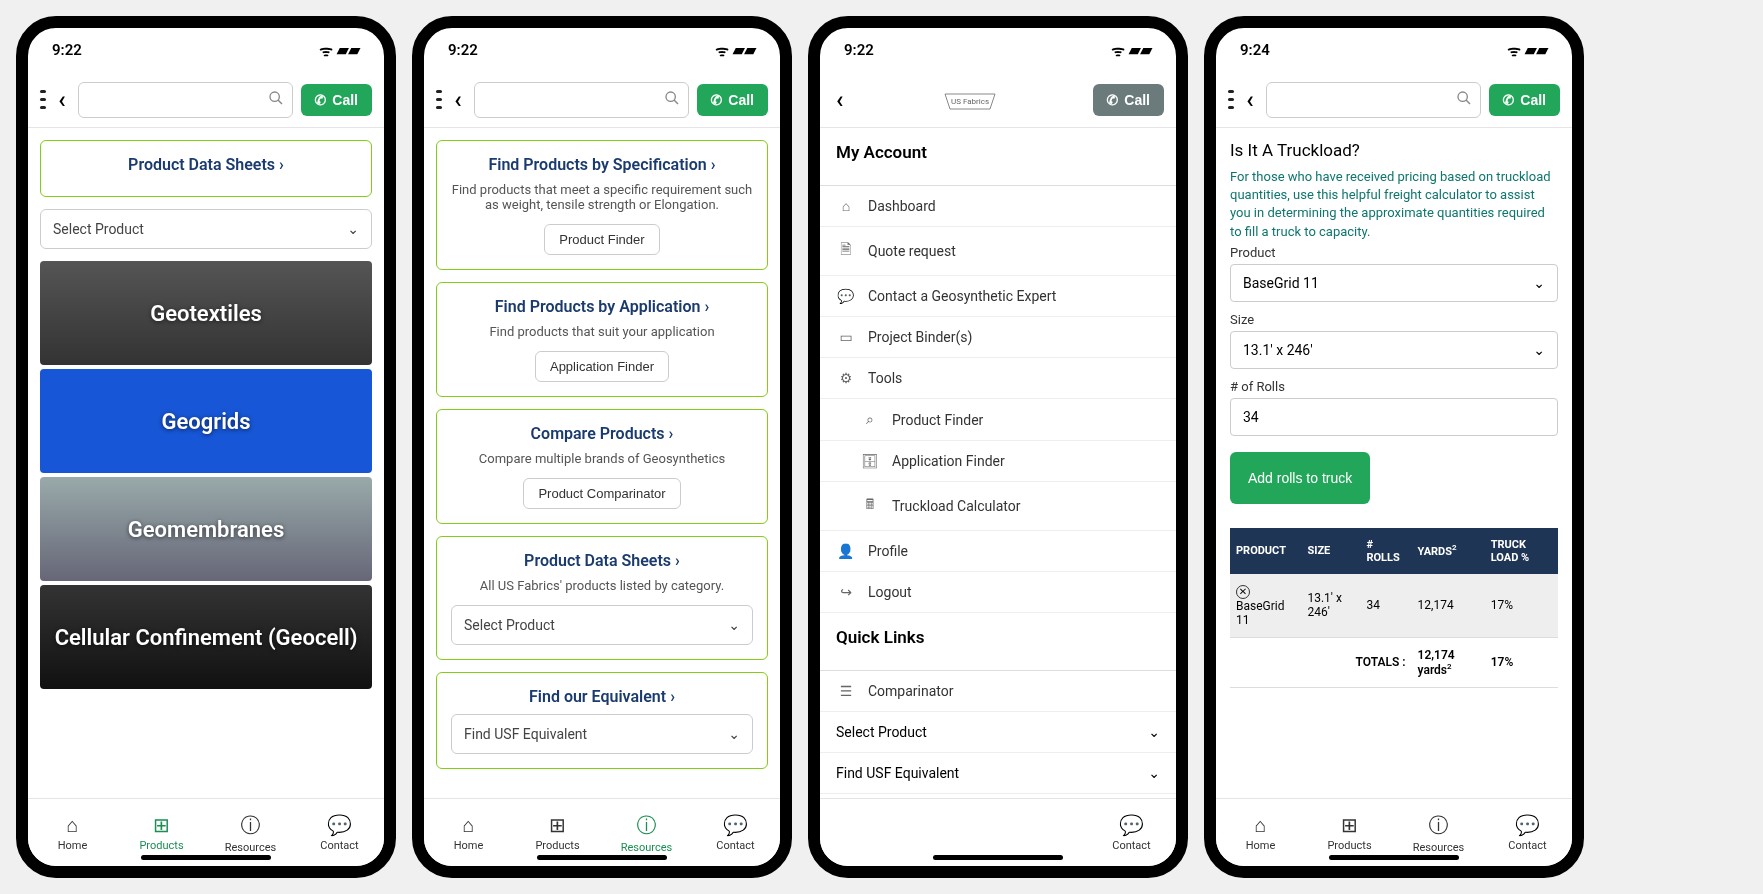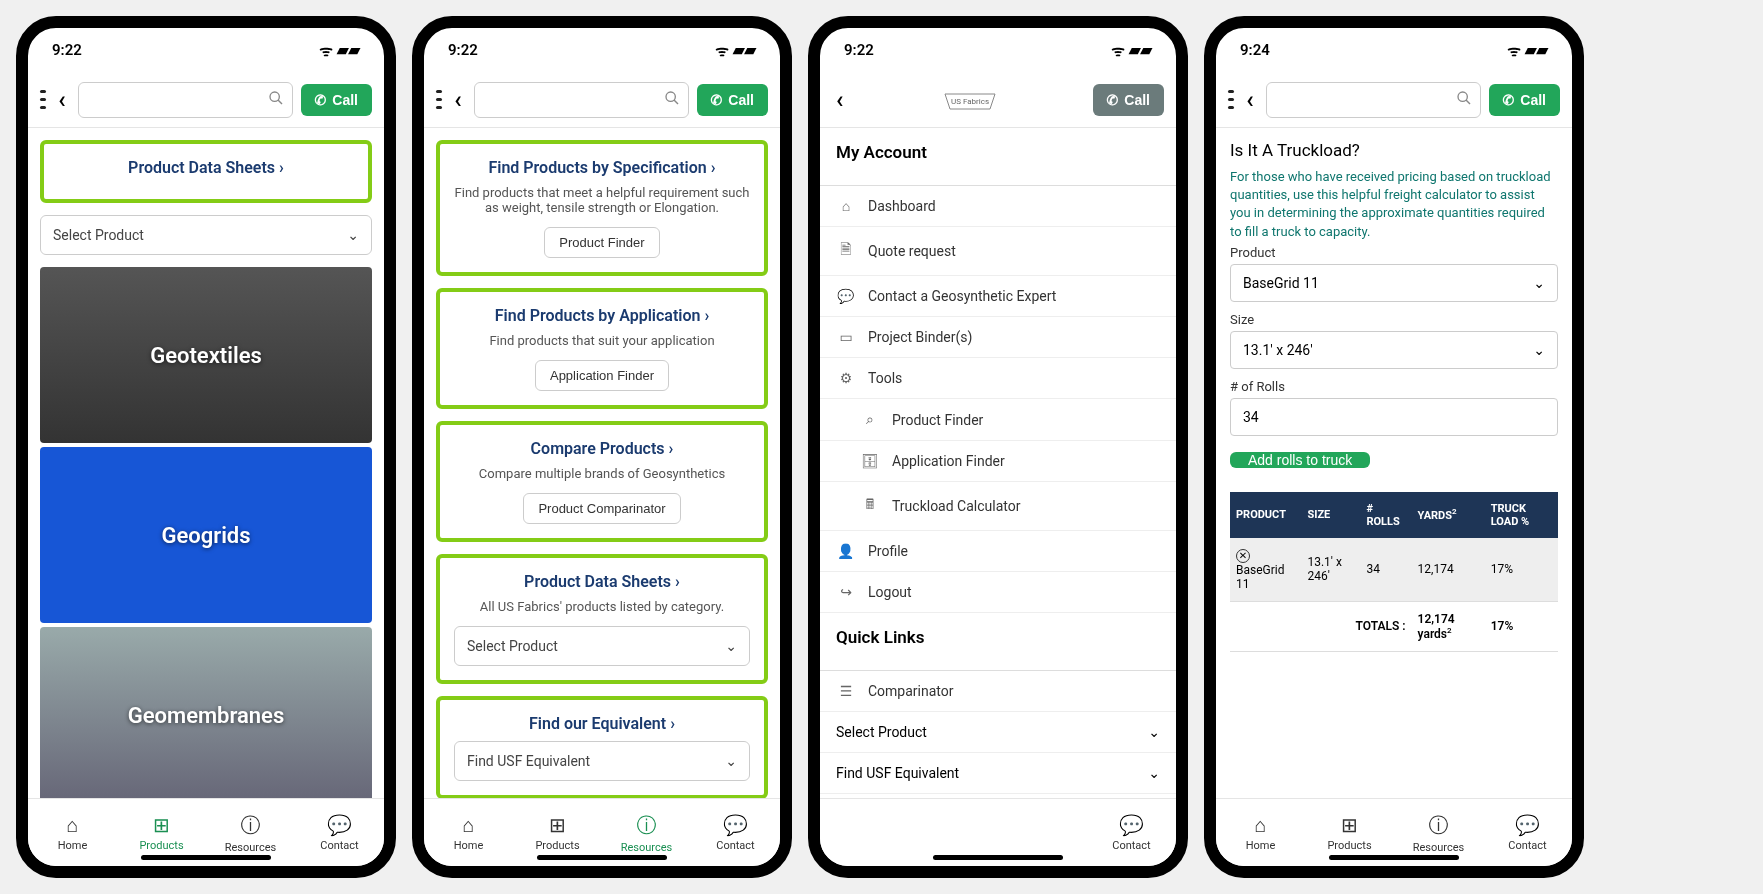--- a/index.html
+++ b/index.html
@@ -15,42 +15,42 @@
 .search-box input { flex: 1; border: none; outline: none; font-size: 14px; }
 .search-icon { color: #888; }
 .call-btn { background: #22a65a; color: #fff; border: none; border-radius: 6px; padding: 8px 14px; font-size: 14px; font-weight: 600; display: flex; align-items: center; gap: 6px; cursor: pointer; }
 .call-btn.disabled { background: #6b7b7b; }
 .content { flex: 1; overflow-y: auto; overflow-x: hidden; }
 .bottom-tabs { height: 68px; border-top: 1px solid #e5e5e5; display: flex; background: #fff; position: relative; }
 .bottom-tabs::after { content:""; position:absolute; bottom:6px; left:50%; transform:translateX(-50%); width:130px; height:5px; background:#000; border-radius:3px; }
 .tab { flex: 1; display: flex; flex-direction: column; align-items: center; justify-content: center; gap: 2px; font-size: 11px; color: #333; cursor: pointer; }
 .tab.active { color: #1a8f52; }
 .tab-icon { font-size: 20px; }
-.card { margin: 12px; border: 4px solid #84cc16; border-radius: 6px; padding: 14px; text-align: center; }
+.card { margin: 12px; border: 1px solid #84cc16; border-radius: 6px; padding: 14px; text-align: center; }
 .card-title { font-size: 16px; font-weight: 600; color: #1b3b6f; margin-bottom: 8px; }
 .card-desc { font-size: 13px; color: #555; margin-bottom: 12px; }
 .card-btn { display: inline-block; border: 1px solid #ccc; border-radius: 6px; padding: 7px 14px; font-size: 13px; color: #333; background: #fff; cursor: pointer; }
 .select-row { border: 1px solid #ccc; border-radius: 6px; height: 40px; display: flex; align-items: center; justify-content: space-between; padding: 0 12px; font-size: 14px; color: #444; cursor: pointer; margin: 0 12px 12px; }
-.cat-img { height: 176px; margin: 4px 12px; border-radius: 4px; display: flex; align-items: center; justify-content: center; color: #fff; font-size: 22px; font-weight: 600; text-shadow: 0 1px 4px rgba(0,0,0,0.6); position: relative; overflow: hidden; }
+.cat-img { height: 104px; margin: 4px 12px; border-radius: 4px; display: flex; align-items: center; justify-content: center; color: #fff; font-size: 22px; font-weight: 600; text-shadow: 0 1px 4px rgba(0,0,0,0.6); position: relative; overflow: hidden; }
 .cat-geotextiles { background: linear-gradient(#555,#333); }
 .cat-geogrids { background: #1756d6; }
 .cat-geomembranes { background: linear-gradient(#9aa,#667); }
 .cat-geocell { background: linear-gradient(#333,#111); }
 .menu-section-header { font-size: 17px; font-weight: 600; padding: 14px 16px 23px; border-bottom: 1px solid #ddd; }
 .menu-item { display: flex; align-items: center; gap: 12px; padding: 12px 16px; font-size: 14px; color: #333; border-bottom: 1px solid #eee; cursor: pointer; }
 .menu-item.indented { padding-left: 40px; }
 .menu-icon { width: 20px; text-align: center; color: #666; }
 .menu-dropdown { display: flex; align-items: center; justify-content: space-between; padding: 12px 16px; font-size: 14px; border-bottom: 1px solid #eee; cursor: pointer; }
 .logo-header { display: flex; align-items: center; justify-content: center; flex: 1; }
 .logo-svg { width: 60px; height: 32px; }
 .p4-head { font-size: 17px; font-weight: 400; margin: 12px 14px 8px; }
 .p4-desc { font-size: 13px; color: #0f766e; margin: 0 14px 4px; line-height: 1.4; }
 .p4-label { font-size: 13px; margin: 4px 14px 4px; color: #333; }
 .p4-input { margin: 0 14px 10px; height: 38px; border: 1px solid #ccc; border-radius: 4px; display: flex; align-items: center; justify-content: space-between; padding: 0 12px; font-size: 14px; }
-.p4-add-btn { margin: 6px 14px; background: #22a65a; color: #fff; border: none; border-radius: 6px; padding: 0 18px; font-size: 14px; cursor: pointer; }
+.p4-add-btn { margin: 6px 14px; background: #22a65a; color: #fff; border: none; border-radius: 6px; padding: 18px 18px; font-size: 14px; cursor: pointer; }
 .tbl { margin: 18px 14px; border-collapse: collapse; font-size: 12px; width: calc(100% - 28px); }
 .tbl th { background: #1e3556; color: #fff; padding: 10px 6px; text-align: left; font-size: 11px; }
 .tbl td { padding: 10px 6px; border-bottom: 1px solid #ddd; }
 .tbl tr.data-row td { background: #eee; }
 .sup { font-size: 8px; vertical-align: super; }
 </style>
 </head>
 <body>
 
 <div class="phone">
@@ -149,21 +149,21 @@
           </svg></span>
     </div>
     <button class="call-btn">
         <span>✆</span>
         <span>Call</span>
       </button>
   </div>
   <div class="content">
     <div class="card">
       <div class="card-title"><span>Find Products by Specification</span> <span>›</span></div>
-      <div class="card-desc">Find products that meet a helpful requirement such as weight, tensile strength or Elongation.</div>
+      <div class="card-desc">Find products that meet a specific requirement such as weight, tensile strength or Elongation.</div>
       <button class="card-btn">Product Finder</button>
     </div>
     <div class="card">
       <div class="card-title"><span>Find Products by Application</span> <span>›</span></div>
       <div class="card-desc">Find products that suit your application</div>
       <button class="card-btn">Application Finder</button>
     </div>
     <div class="card">
       <div class="card-title"><span>Compare Products</span> <span>›</span></div>
       <div class="card-desc">Compare multiple brands of Geosynthetics</div>

